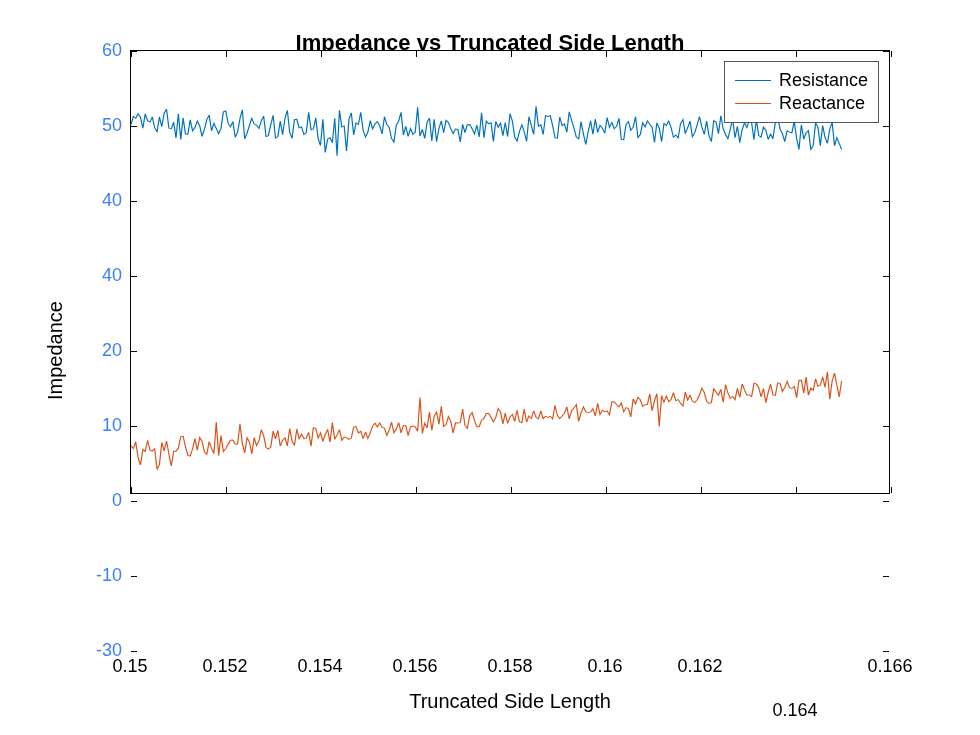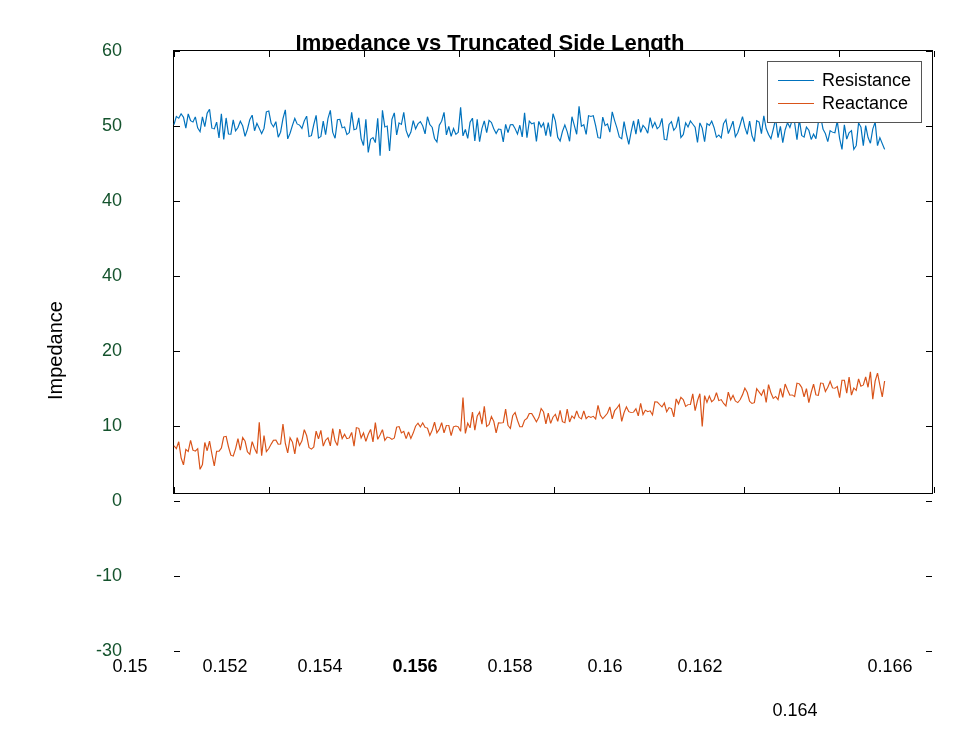--- a/index.html
+++ b/index.html
@@ -30,21 +30,20 @@
   }
   .plot-area {
     position: absolute;
     left: 130px;
     top: 50px;
     width: 760px;
     height: 444px;
     border: 1px solid #000;
     box-sizing: border-box;
     background: #ffffff;
-    margin-left: 43px;
   }
   .ylabel {
     position: absolute;
     left: 40px;
     top: 50px;
     width: 30px;
     height: 600px;
     display: flex;
     align-items: center;
     justify-content: center;
@@ -63,21 +62,21 @@
     text-align: center;
     font-size: 20px;
     color: #000;
   }
   .ytick-label {
     position: absolute;
     right: 858px;
     width: 80px;
     text-align: right;
     font-size: 18px;
-    color: #14532d;
+    color: #3b82f6;
     transform: translateY(-50%);
   }
   .xtick-label {
     position: absolute;
     top: 656px;
     font-size: 18px;
     color: #000;
     transform: translateX(-50%);
     white-space: nowrap;
   }
@@ -192,32 +191,33 @@
       <div class="tick-mark-x top" style="left: 474.5px;"></div>
       <div class="tick-mark-x bottom" style="left: 474.5px;"></div>
       <div class="tick-mark-x top" style="left: 569.5px;"></div>
       <div class="tick-mark-x bottom" style="left: 569.5px;"></div>
       <div class="tick-mark-x top" style="left: 664.5px;"></div>
       <div class="tick-mark-x bottom" style="left: 664.5px;"></div>
       <div class="tick-mark-x top" style="left: 759.5px;"></div>
       <div class="tick-mark-x bottom" style="left: 759.5px;"></div>
     </div>
 
+  <div class="xlabel">Truncated Side Length</div>
 
 <div class="ytick-label" style="top: 650px;">-30</div>
     <div class="ytick-label" style="top: 575px;">-10</div>
     <div class="ytick-label" style="top: 500px;">0</div>
     <div class="ytick-label" style="top: 425px;">10</div>
     <div class="ytick-label" style="top: 350px;">20</div>
     <div class="ytick-label" style="top: 275px;">40</div>
     <div class="ytick-label" style="top: 200px;">40</div>
     <div class="ytick-label" style="top: 125px;">50</div>
     <div class="ytick-label" style="top: 50px;">60</div>
     <div class="xtick-label" style="left: 130px;">0.15</div>
     <div class="xtick-label" style="left: 225px;">0.152</div>
     <div class="xtick-label" style="left: 320px;">0.154</div>
-    <div class="xtick-label" style="left: 415px; font-weight: bold;">0.156</div>
+    <div class="xtick-label" style="left: 415px;">0.156</div>
     <div class="xtick-label" style="left: 510px;">0.158</div>
     <div class="xtick-label" style="left: 605px;">0.16</div>
     <div class="xtick-label" style="left: 700px;">0.162</div>
     <div class="xtick-label" style="left: 795px; margin-top: 44px;">0.164</div>
     <div class="xtick-label" style="left: 890px;">0.166</div>
   </div>
 
 </body></html>

